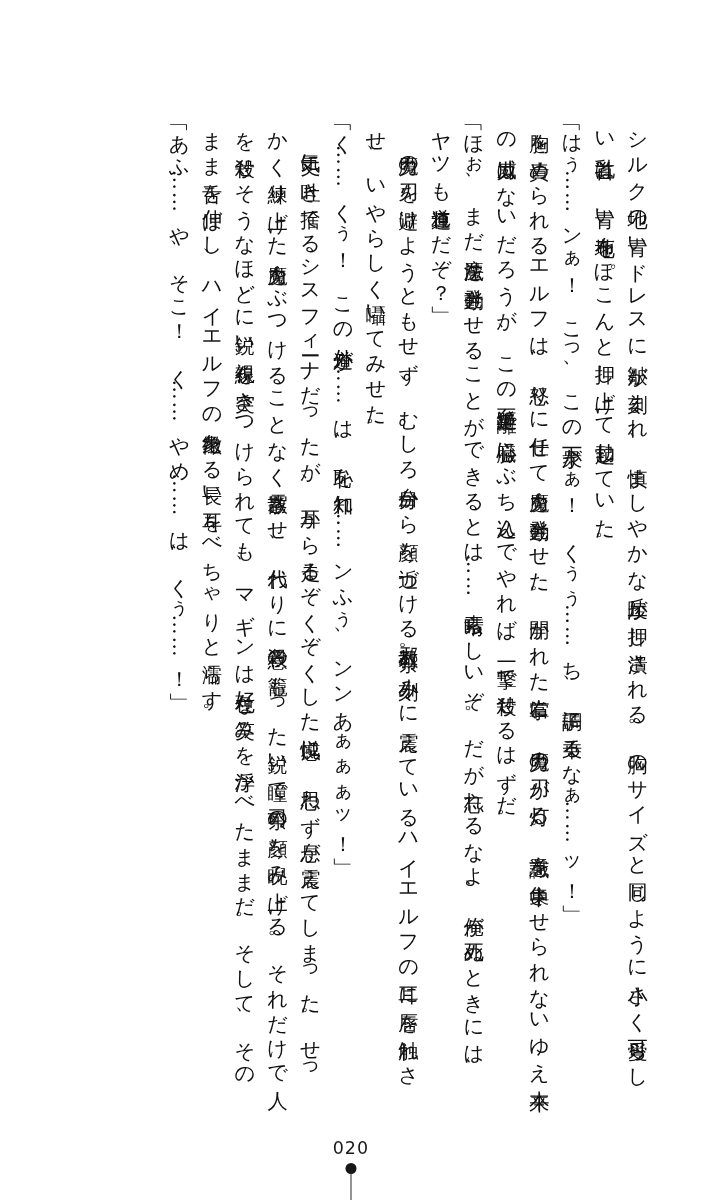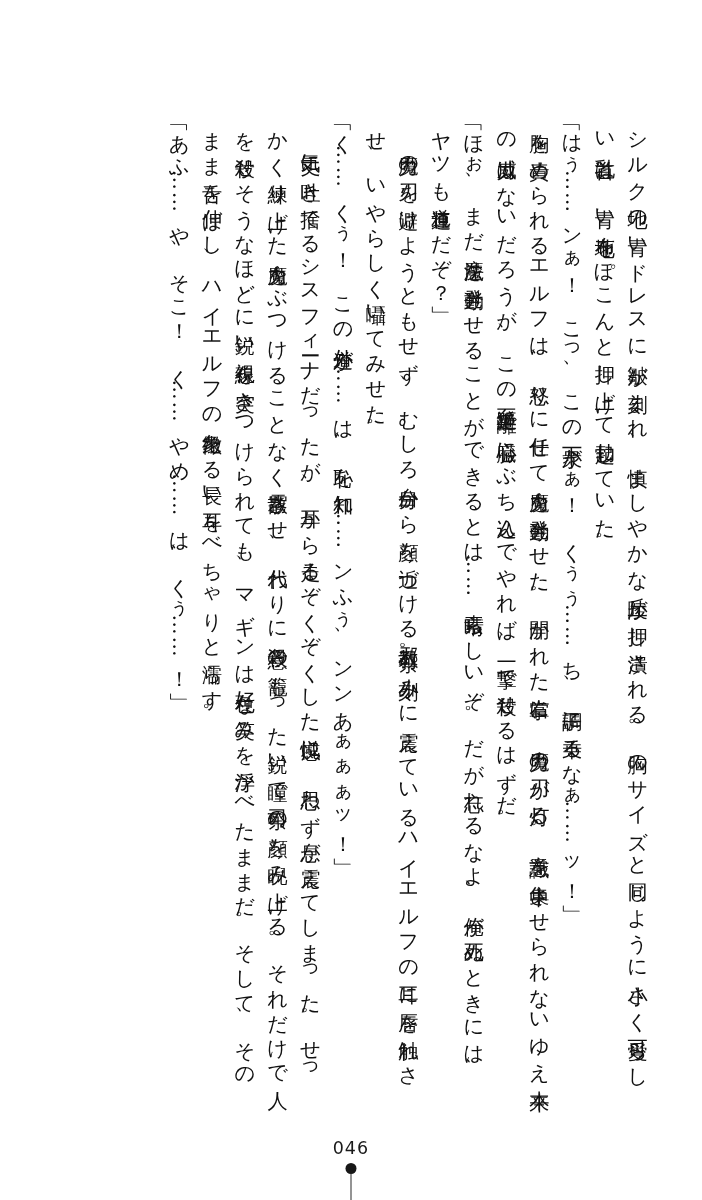--- a/index.html
+++ b/index.html
@@ -104,20 +104,20 @@
     <p class="para">「はぅ……ンぁ！　こっ、この下衆がぁ！　くぅぅ……ち、調子に乗るなぁ……ッ！」</p>
     <p class="para">胸を責められるエルフは、怒りに任せて魔力を発動させた。開かれた右掌に、魔力の刃が灯る。意識を集中させられないゆえ本来の威力はないだろうが、この至近距離で心臓にぶち込んでやれば、一撃で殺せるはずだ。</p>
     <p class="para">「ほぉ、まだ魔法を発動させることができるとは……素晴らしいぞ。だが忘れるなよ、俺が死ぬときには、ヤツも道連れだぞ？」</p>
     <p class="para indent">魔力の刃を避けようともせず、むしろ自分から顔を近づける邪教司祭。小刻みに震えているハイエルフの耳に唇を触れさせ、いやらしく囁いてみせた。</p>
     <p class="para">「く……くぅ！　この外道が……は、恥を知れ……ンふぅ、ンンあぁぁぁッ！」</p>
     <p class="para indent">気丈に吐き捨てるシスフィーナだったが、耳から走るぞくぞくした悦感に、思わず息が震えてしまった。せっかく練り上げた魔力をぶつけることなく霧散させ、代わりに殺意の籠もった鋭い瞳で司祭の顔を睨み上げる。それだけで人を殺せそうなほどに鋭い視線を突きつけられても、マギンは好色な笑みを浮かべたままだ。そして、そのまま舌を伸ばし、ハイエルフの象徴たる長い耳をべちゃりと濡らす。</p>
     <p class="para">「あふ……や、そこ！　く……やめ……は、くぅ……！」</p>
   </div>
 
   <div class="folio">
-    <span class="folio-num">046</span>
+    <span class="folio-num">020</span>
     <span class="folio-ornament">
       <span class="folio-dot"></span>
       <span class="folio-stem"></span>
     </span>
   </div>
 
 </div>
 
 </body></html>

